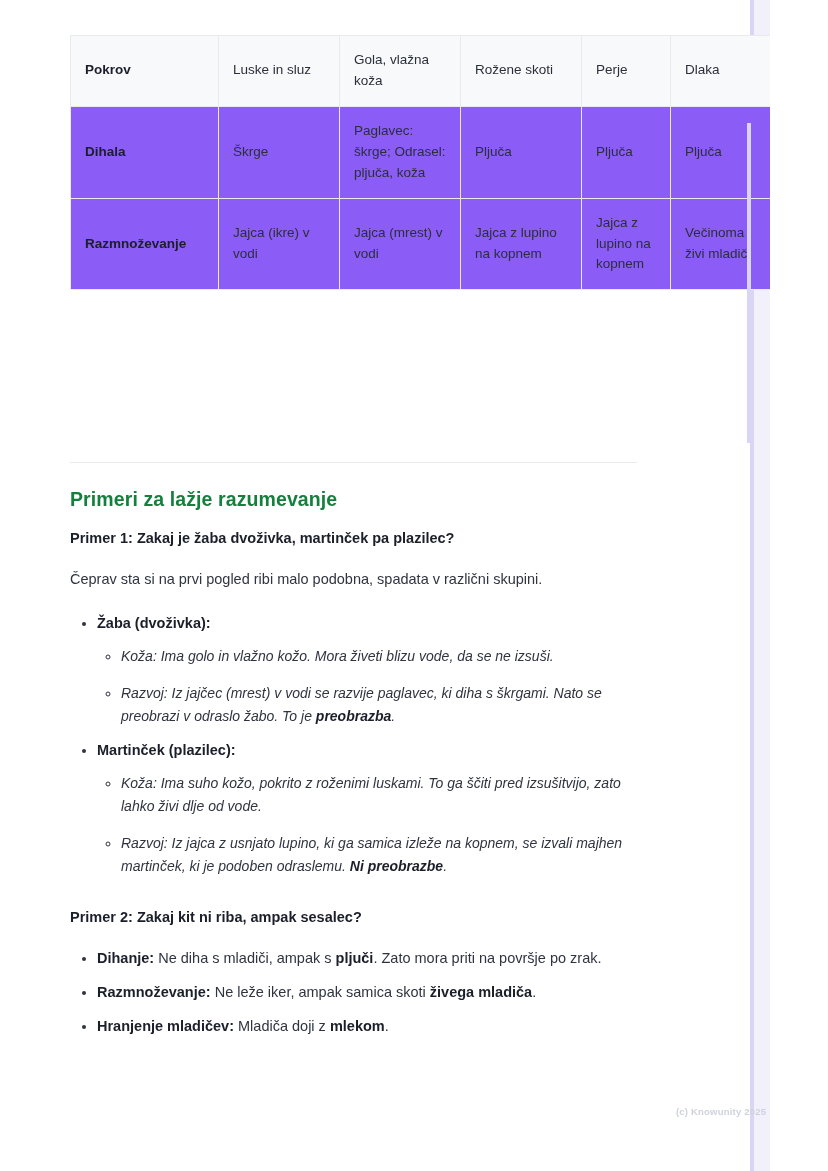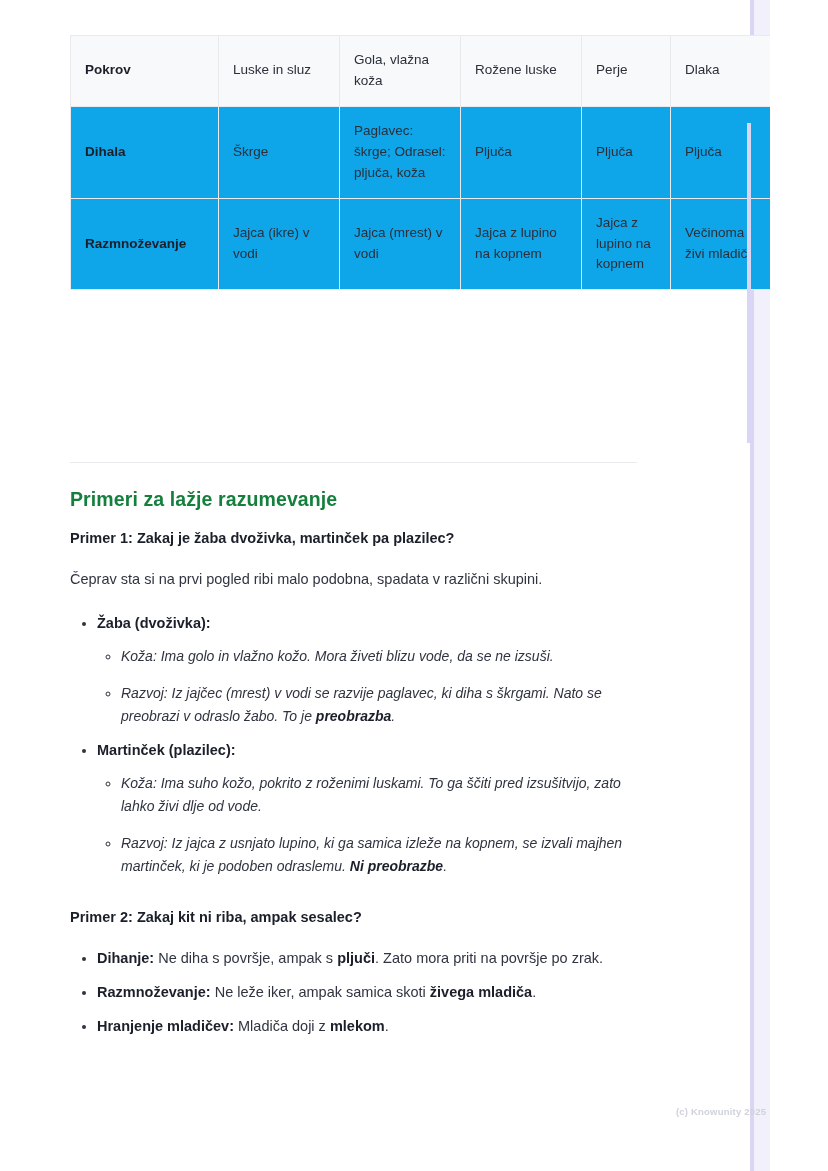--- a/index.html
+++ b/index.html
@@ -64,21 +64,21 @@
     color: #2b2f3a;
   }
   table.cmp td {
     border: 1px solid #e8eaee;
     padding: 14px 14px;
     vertical-align: middle;
     line-height: 1.55;
     word-wrap: break-word;
   }
   table.cmp tr.shaded td { background: #f8f9fb; }
-  table.cmp tr.plain  td { background: #0ea5e9; }
+  table.cmp tr.plain  td { background: #8b5cf6; }
   table.cmp td.rowhead { font-weight: bold; color: #1b1f2a; }
   table.cmp td.b { font-weight: bold; color: #1b1f2a; }
 
   
   col.c0 { width: 148px; }
   col.c1 { width: 121px; }
   col.c2 { width: 121px; }
   col.c3 { width: 121px; }
   col.c4 { width: 89px;  }
   col.c5 { width: 100px; }
@@ -195,21 +195,21 @@
             <col class="c3">
             <col class="c4">
             <col class="c5">
         </colgroup>
         <tbody>
 
           <tr class="shaded">
             <td class="rowhead">Pokrov</td>
             <td>Luske in sluz</td>
             <td>Gola, vlažna koža</td>
-            <td>Rožene luske</td>
+            <td>Rožene skoti</td>
             <td>Perje</td>
             <td>Dlaka</td>
           </tr>
 
           <tr class="plain">
             <td class="rowhead">Dihala</td>
             <td>Škrge</td>
             <td>Paglavec: škrge; Odrasel: pljuča, koža</td>
             <td>Pljuča</td>
             <td>Pljuča</td>
@@ -268,21 +268,21 @@
           </ul>
         </li>
 
       </ul>
 
       <h3 class="example-title second">Primer 2: Zakaj kit ni riba, ampak sesalec?</h3>
 
 
       <ul class="lvl1">
         <li>
-          <span class="li-head">Dihanje:</span><span> Ne diha s površje, ampak s </span><b class="em">pljuči</b><span>. Zato mora priti na površje po zrak.</span>
+          <span class="li-head">Dihanje:</span><span> Ne diha s mladiči, ampak s </span><b class="em">pljuči</b><span>. Zato mora priti na površje po zrak.</span>
         </li>
         <li>
           <span class="li-head">Razmnoževanje:</span><span> Ne leže iker, ampak samica skoti </span><b class="em">živega mladiča</b><span>.</span>
         </li>
         <li>
           <span class="li-head">Hranjenje mladičev:</span><span> Mladiča doji z </span><b class="em">mlekom</b><span>.</span>
         </li>
       </ul>
 
     </div>

